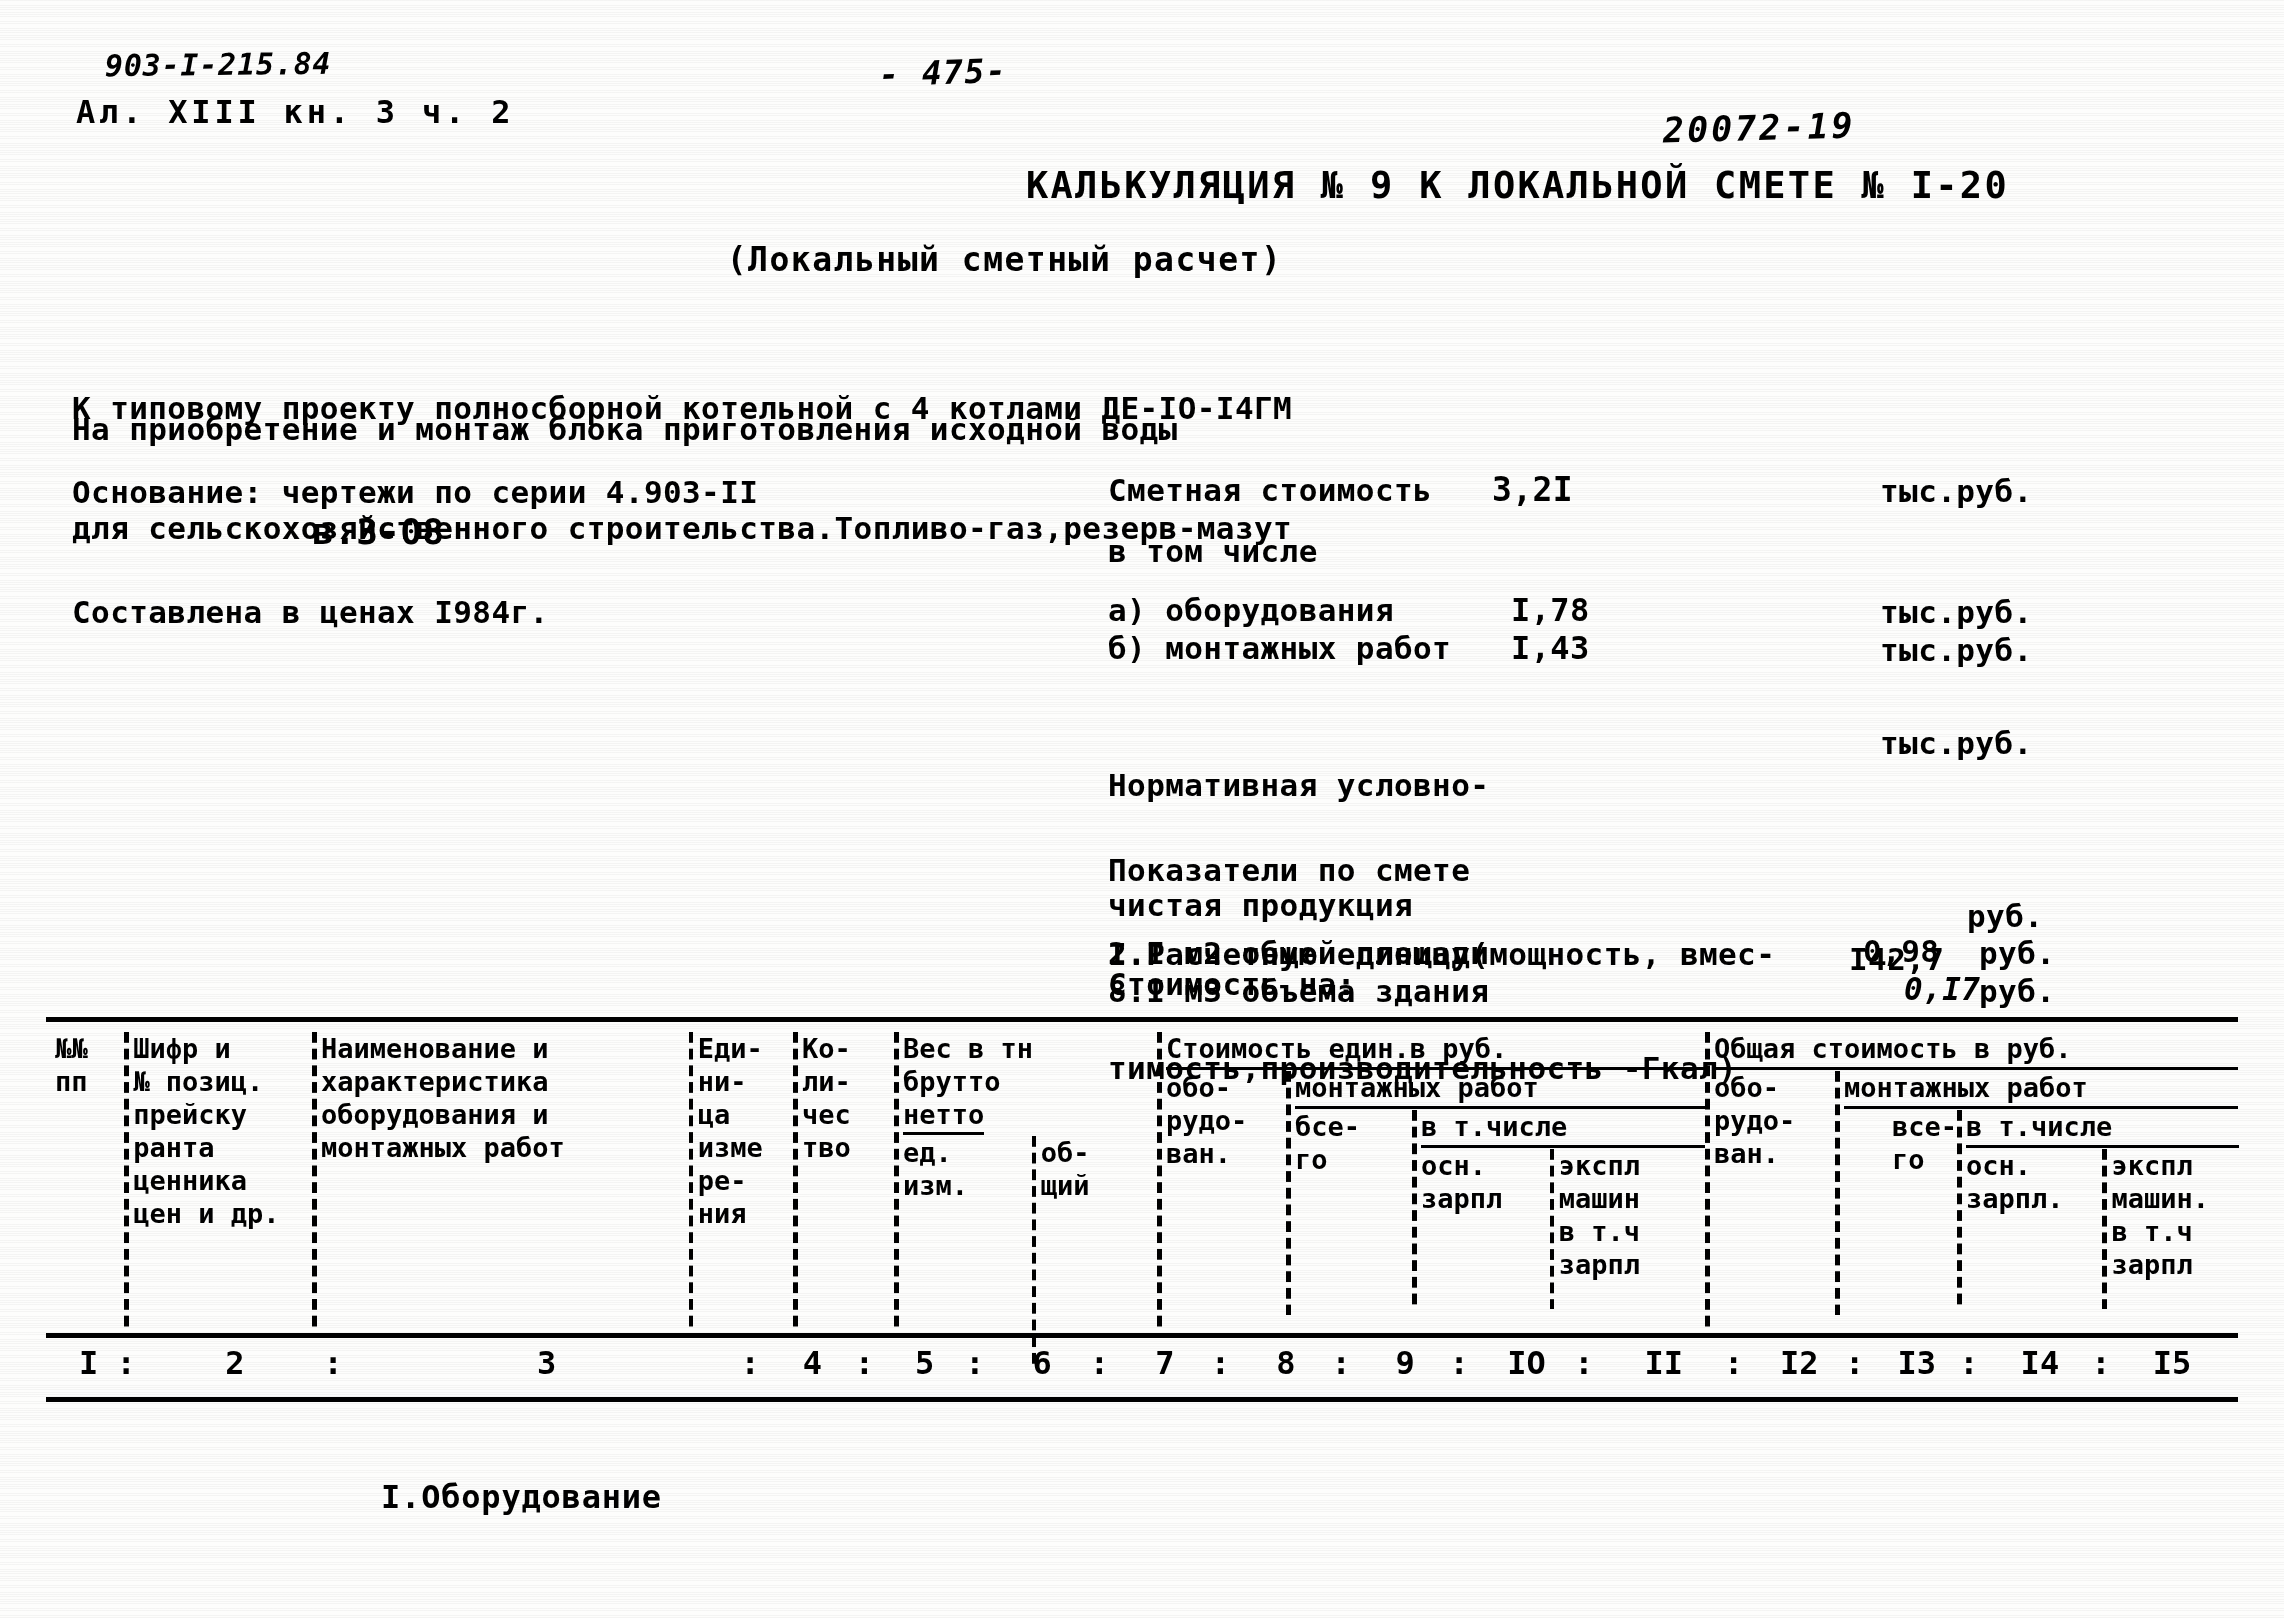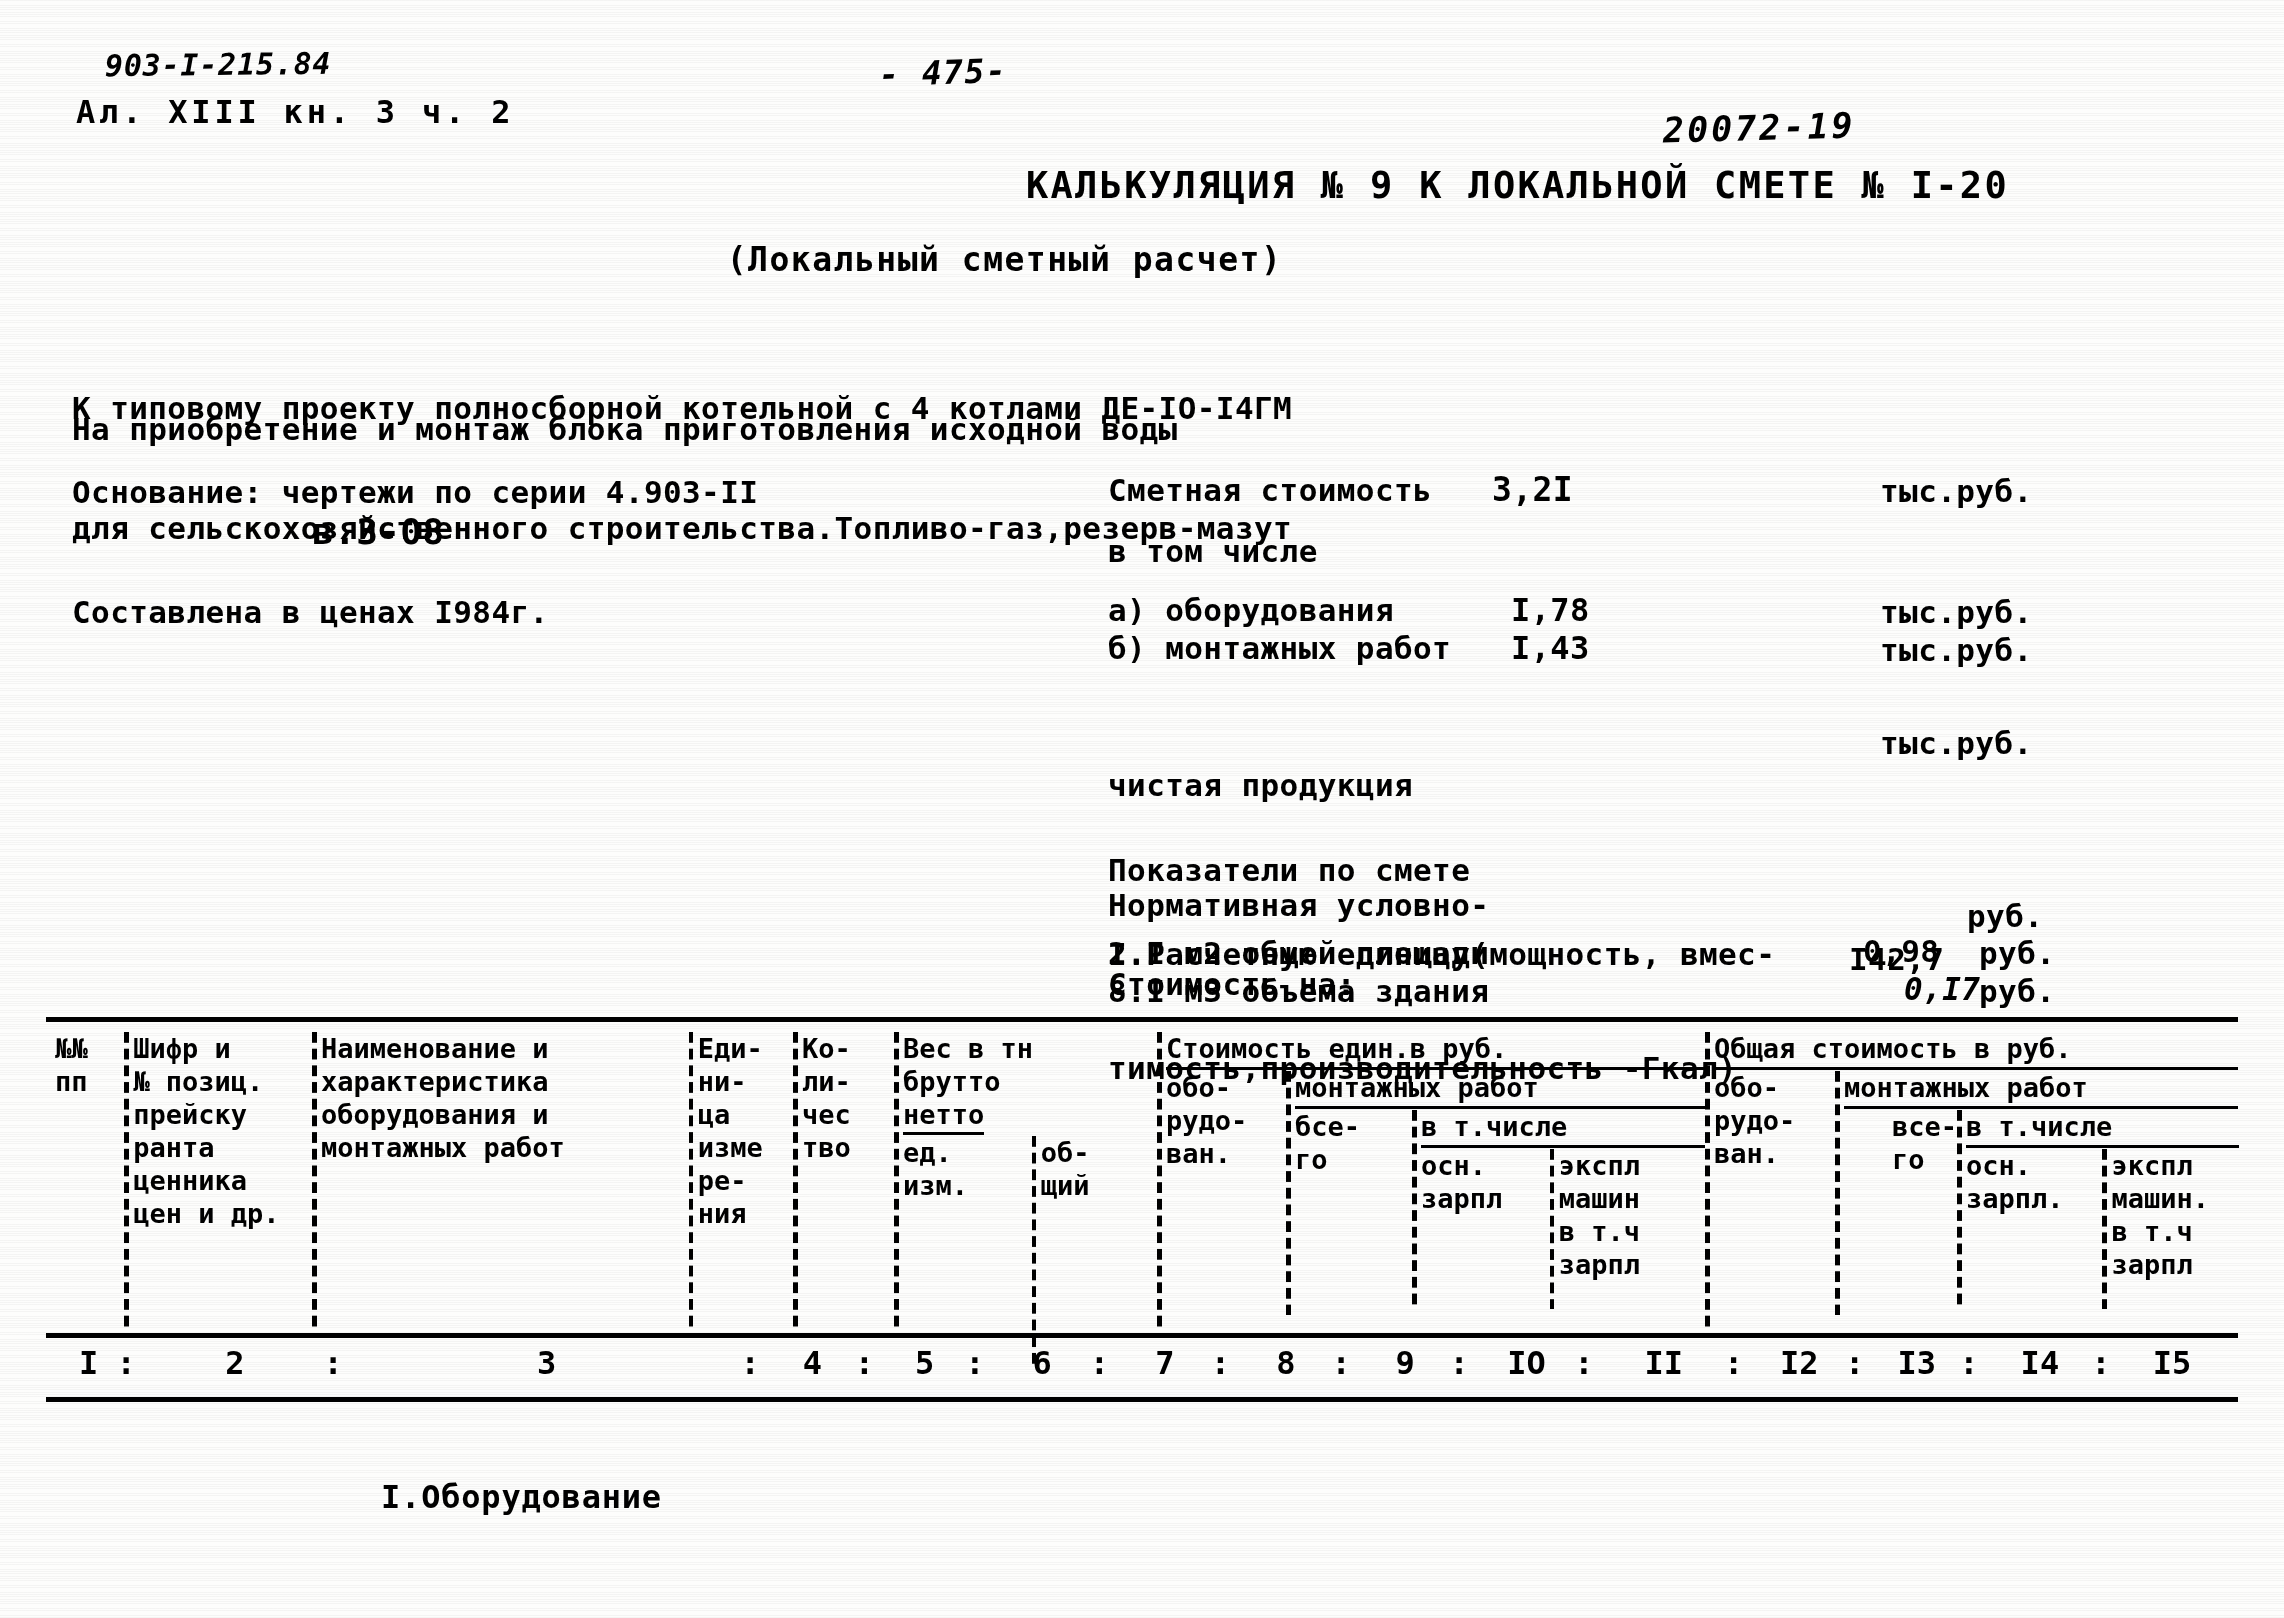--- a/index.html
+++ b/index.html
@@ -281,22 +281,22 @@
 
   <div class="abs mono rcol" id="sum-equip">а) оборудования</div>
   <div class="abs mono" id="sum-equip-val">I,78</div>
   <div class="runit mono" id="unit-equip">тыс.руб.</div>
 
   <div class="abs mono rcol" id="sum-install">б) монтажных работ</div>
   <div class="abs mono" id="sum-install-val">I,43</div>
   <div class="runit mono" id="unit-install">тыс.руб.</div>
 
   <div class="abs mono rcol" id="nchp-label">
+    <div>Нормативная условно-</div>
     <div>чистая продукция</div>
-    <div>Нормативная условно-</div>
   </div>
   <div class="runit mono" id="unit-nchp">тыс.руб.</div>
 
   <div class="abs mono rcol" id="ind-header">
     <div>Показатели по смете</div>
     <div>Стоимость на:</div>
   </div>
 
   <div class="abs mono rcol" id="ind1">
     <div>I.Расчетную единицу(мощность, вмес-</div>

